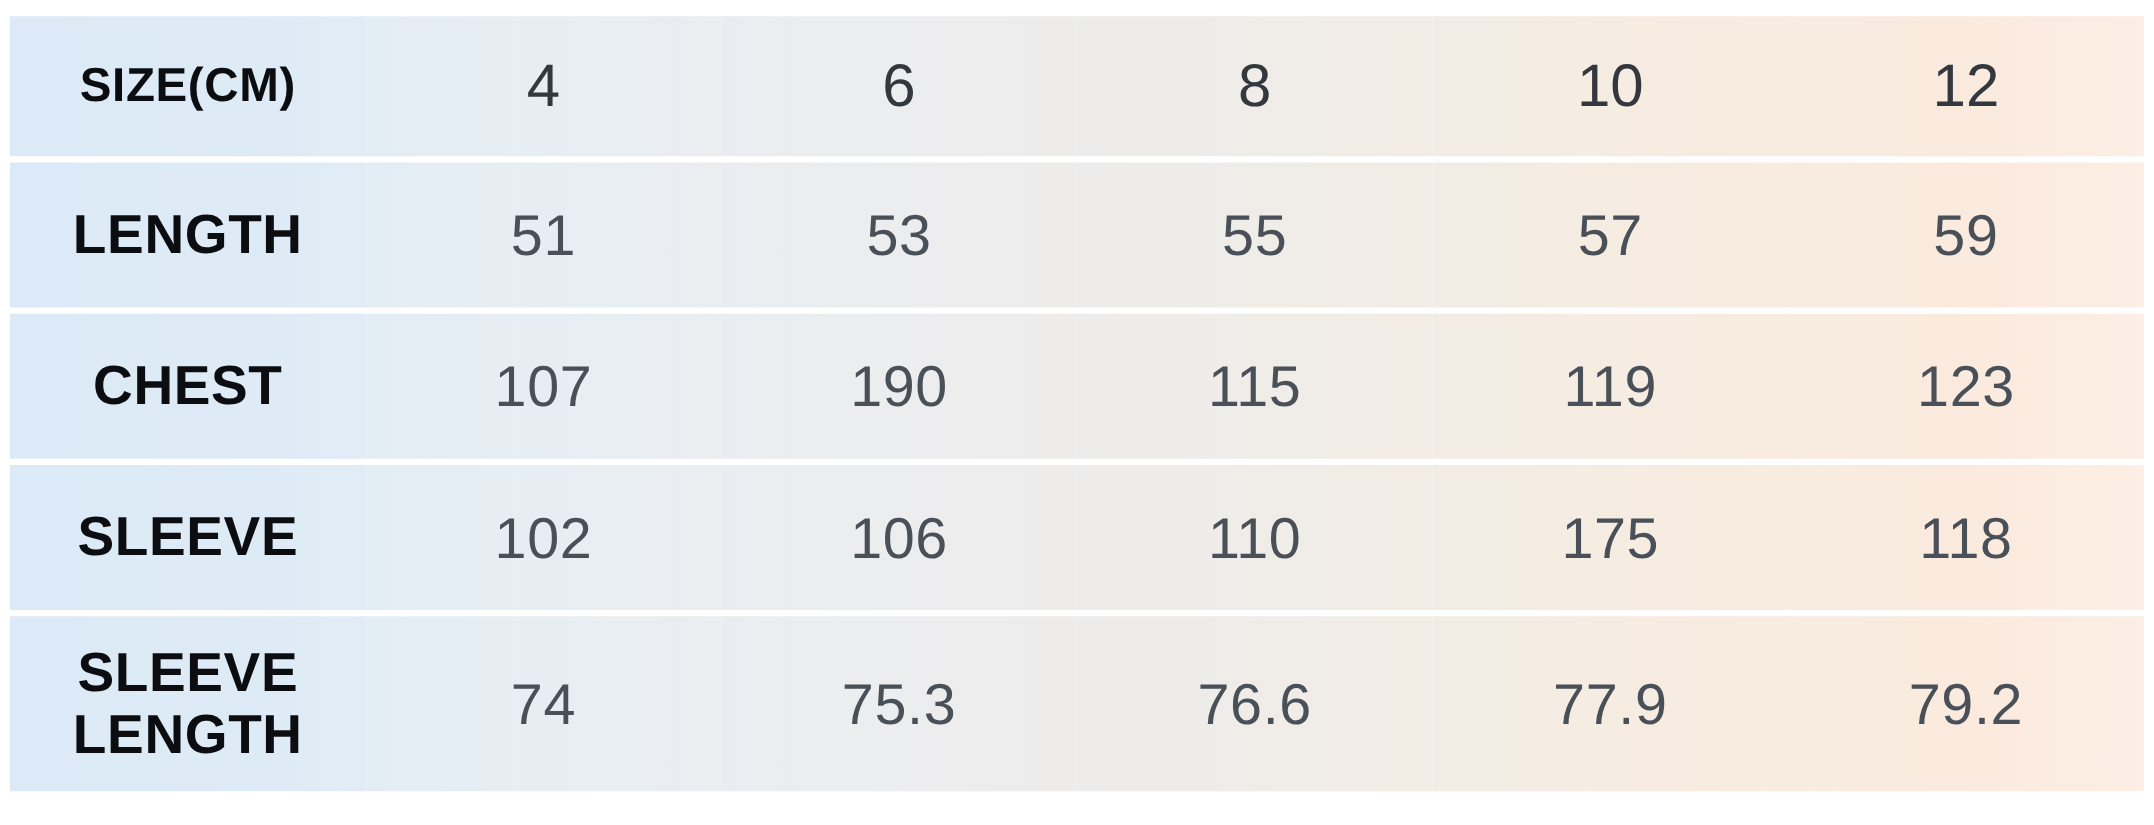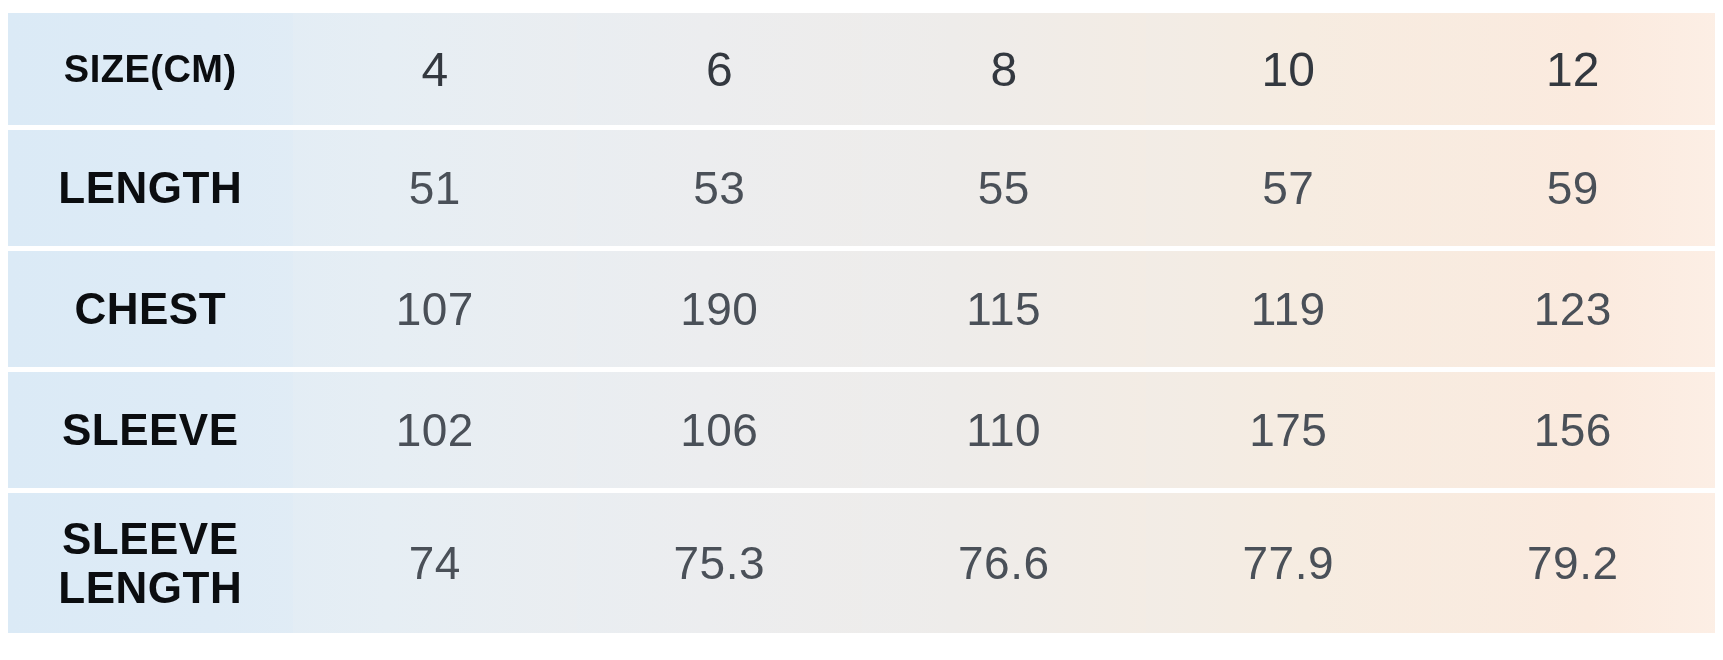--- a/index.html
+++ b/index.html
@@ -125,21 +125,21 @@
         <td class="cell col-4 value-cell">119</td>
         <td class="cell col-5 value-cell">123</td>
       </tr>
 
       <tr class="chart-row">
         <td class="cell col-0 label-cell">SLEEVE</td>
         <td class="cell col-1 value-cell">102</td>
         <td class="cell col-2 value-cell">106</td>
         <td class="cell col-3 value-cell">110</td>
         <td class="cell col-4 value-cell">175</td>
-        <td class="cell col-5 value-cell">156</td>
+        <td class="cell col-5 value-cell">118</td>
       </tr>
 
       <tr class="chart-row row-tall">
         <td class="cell col-0 label-cell">SLEEVE
 LENGTH</td>
         <td class="cell col-1 value-cell">74</td>
         <td class="cell col-2 value-cell">75.3</td>
         <td class="cell col-3 value-cell">76.6</td>
         <td class="cell col-4 value-cell">77.9</td>
         <td class="cell col-5 value-cell">79.2</td>

